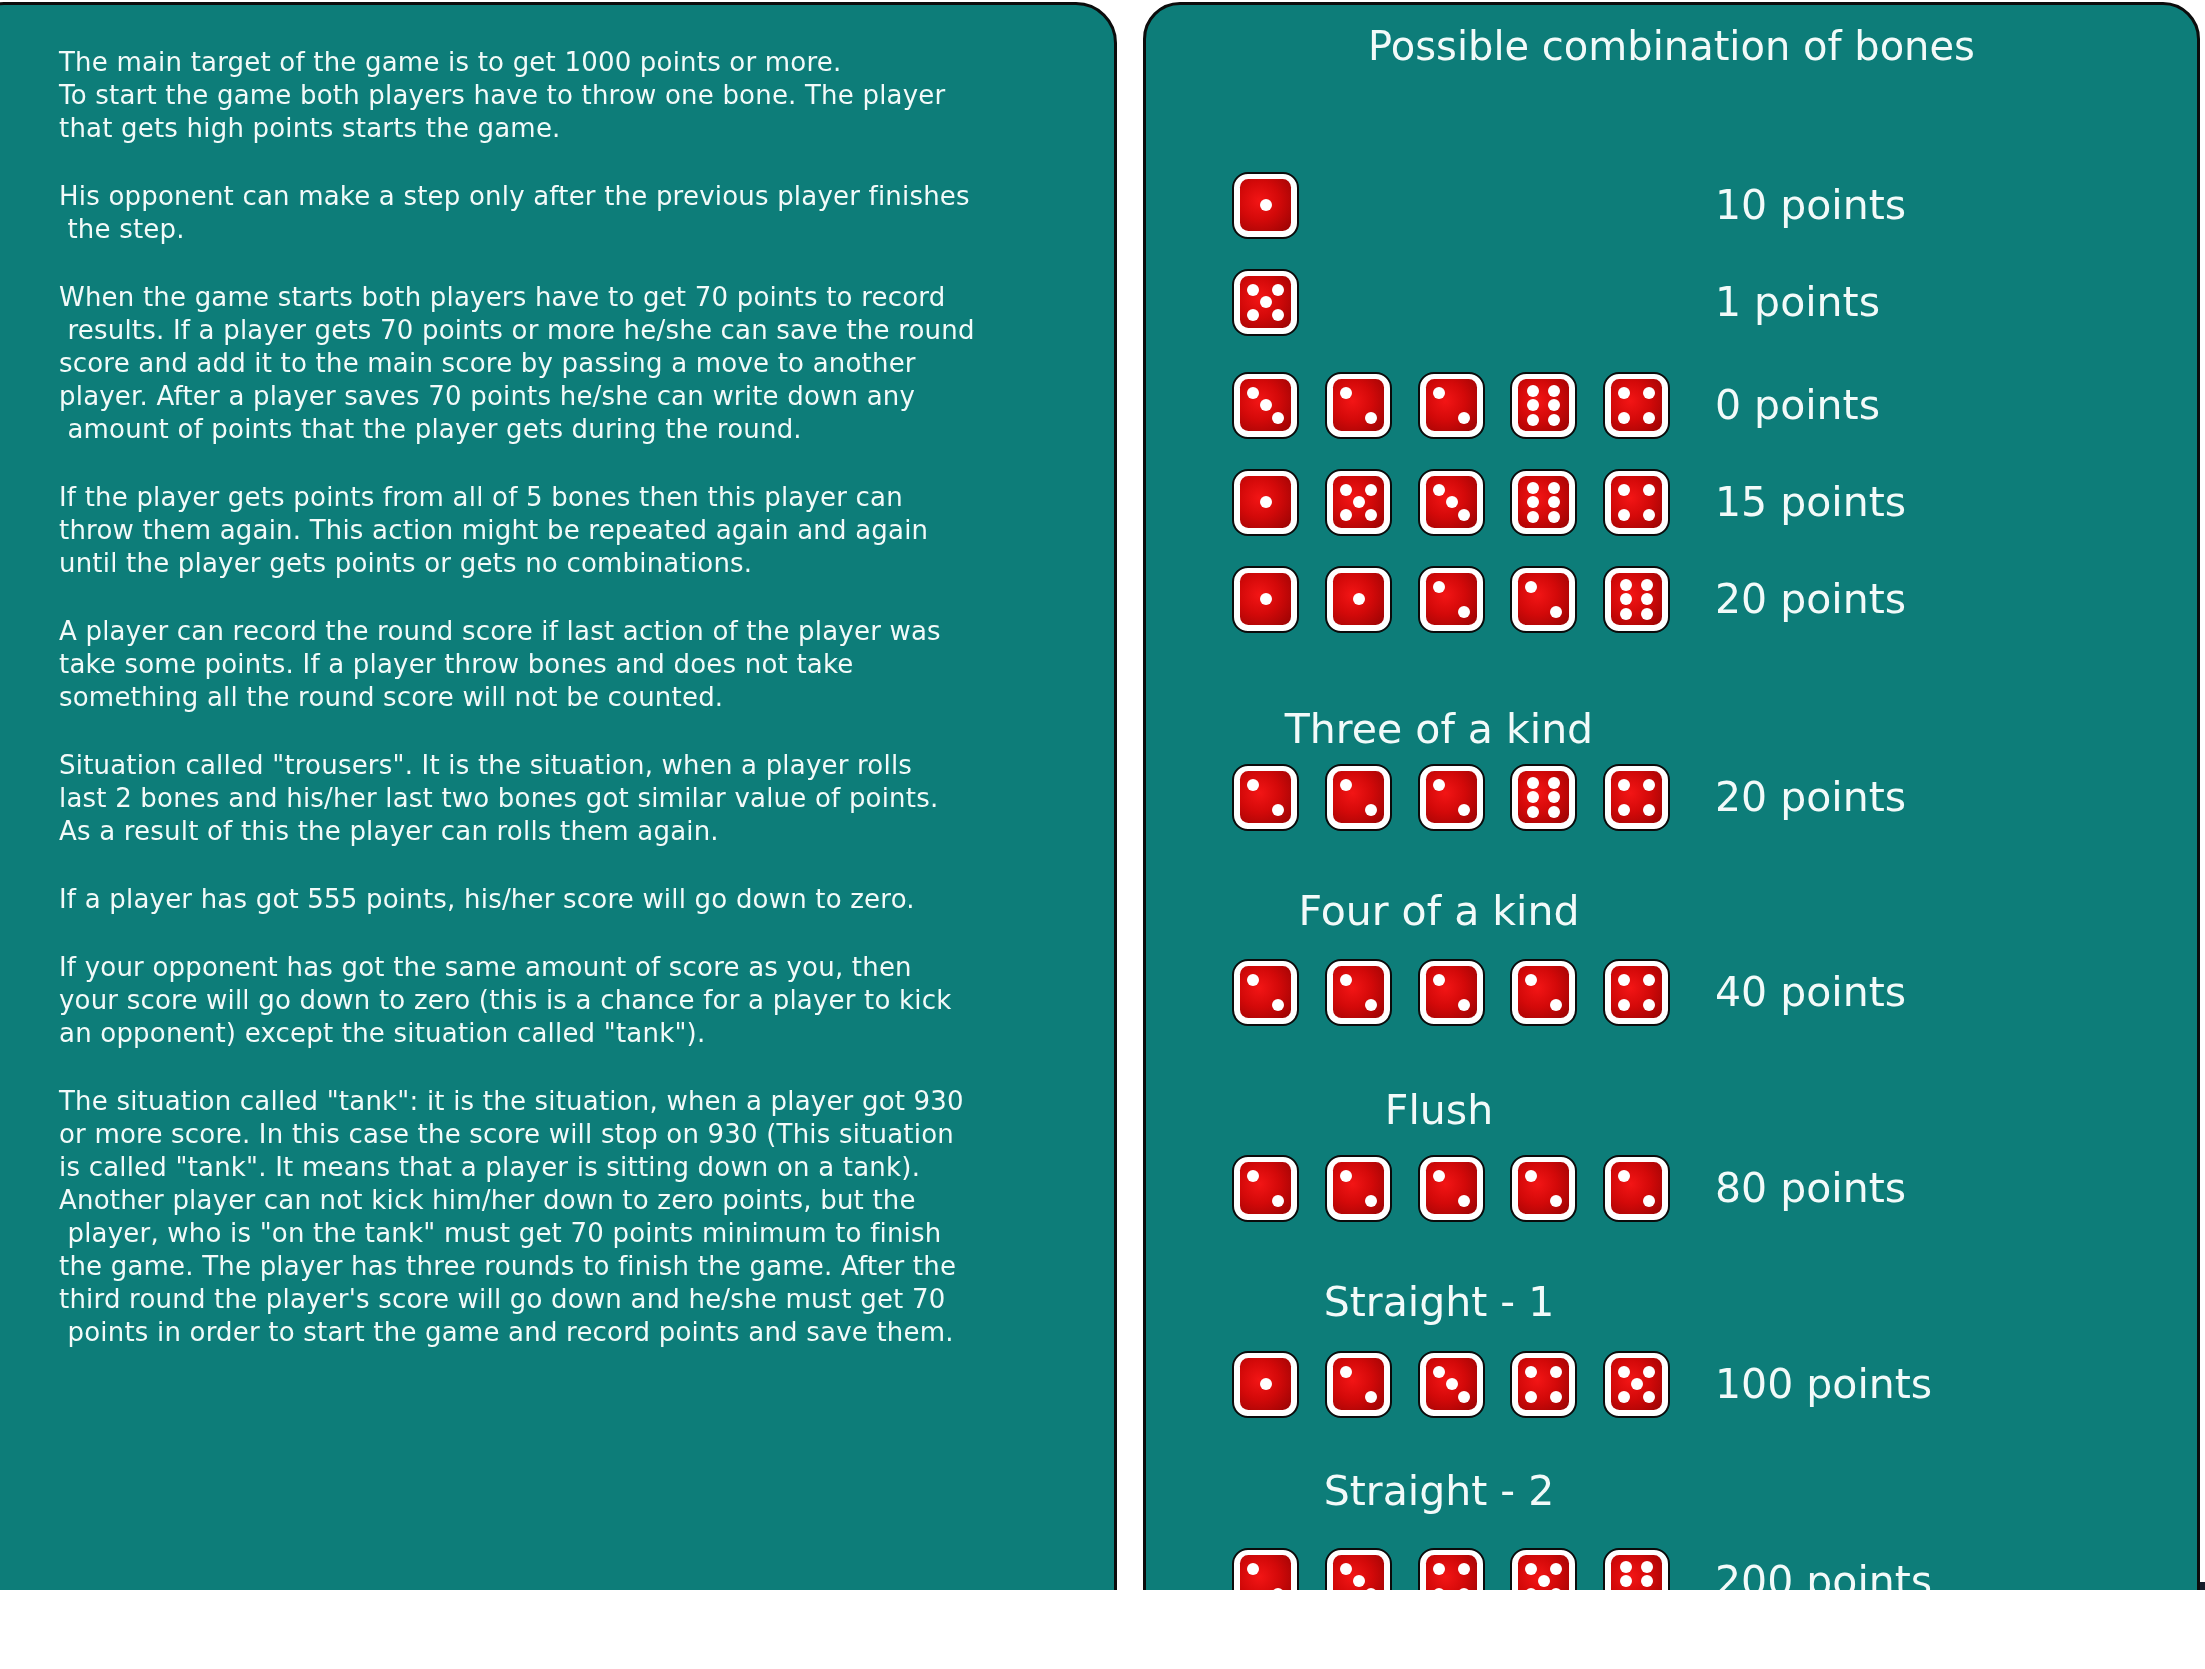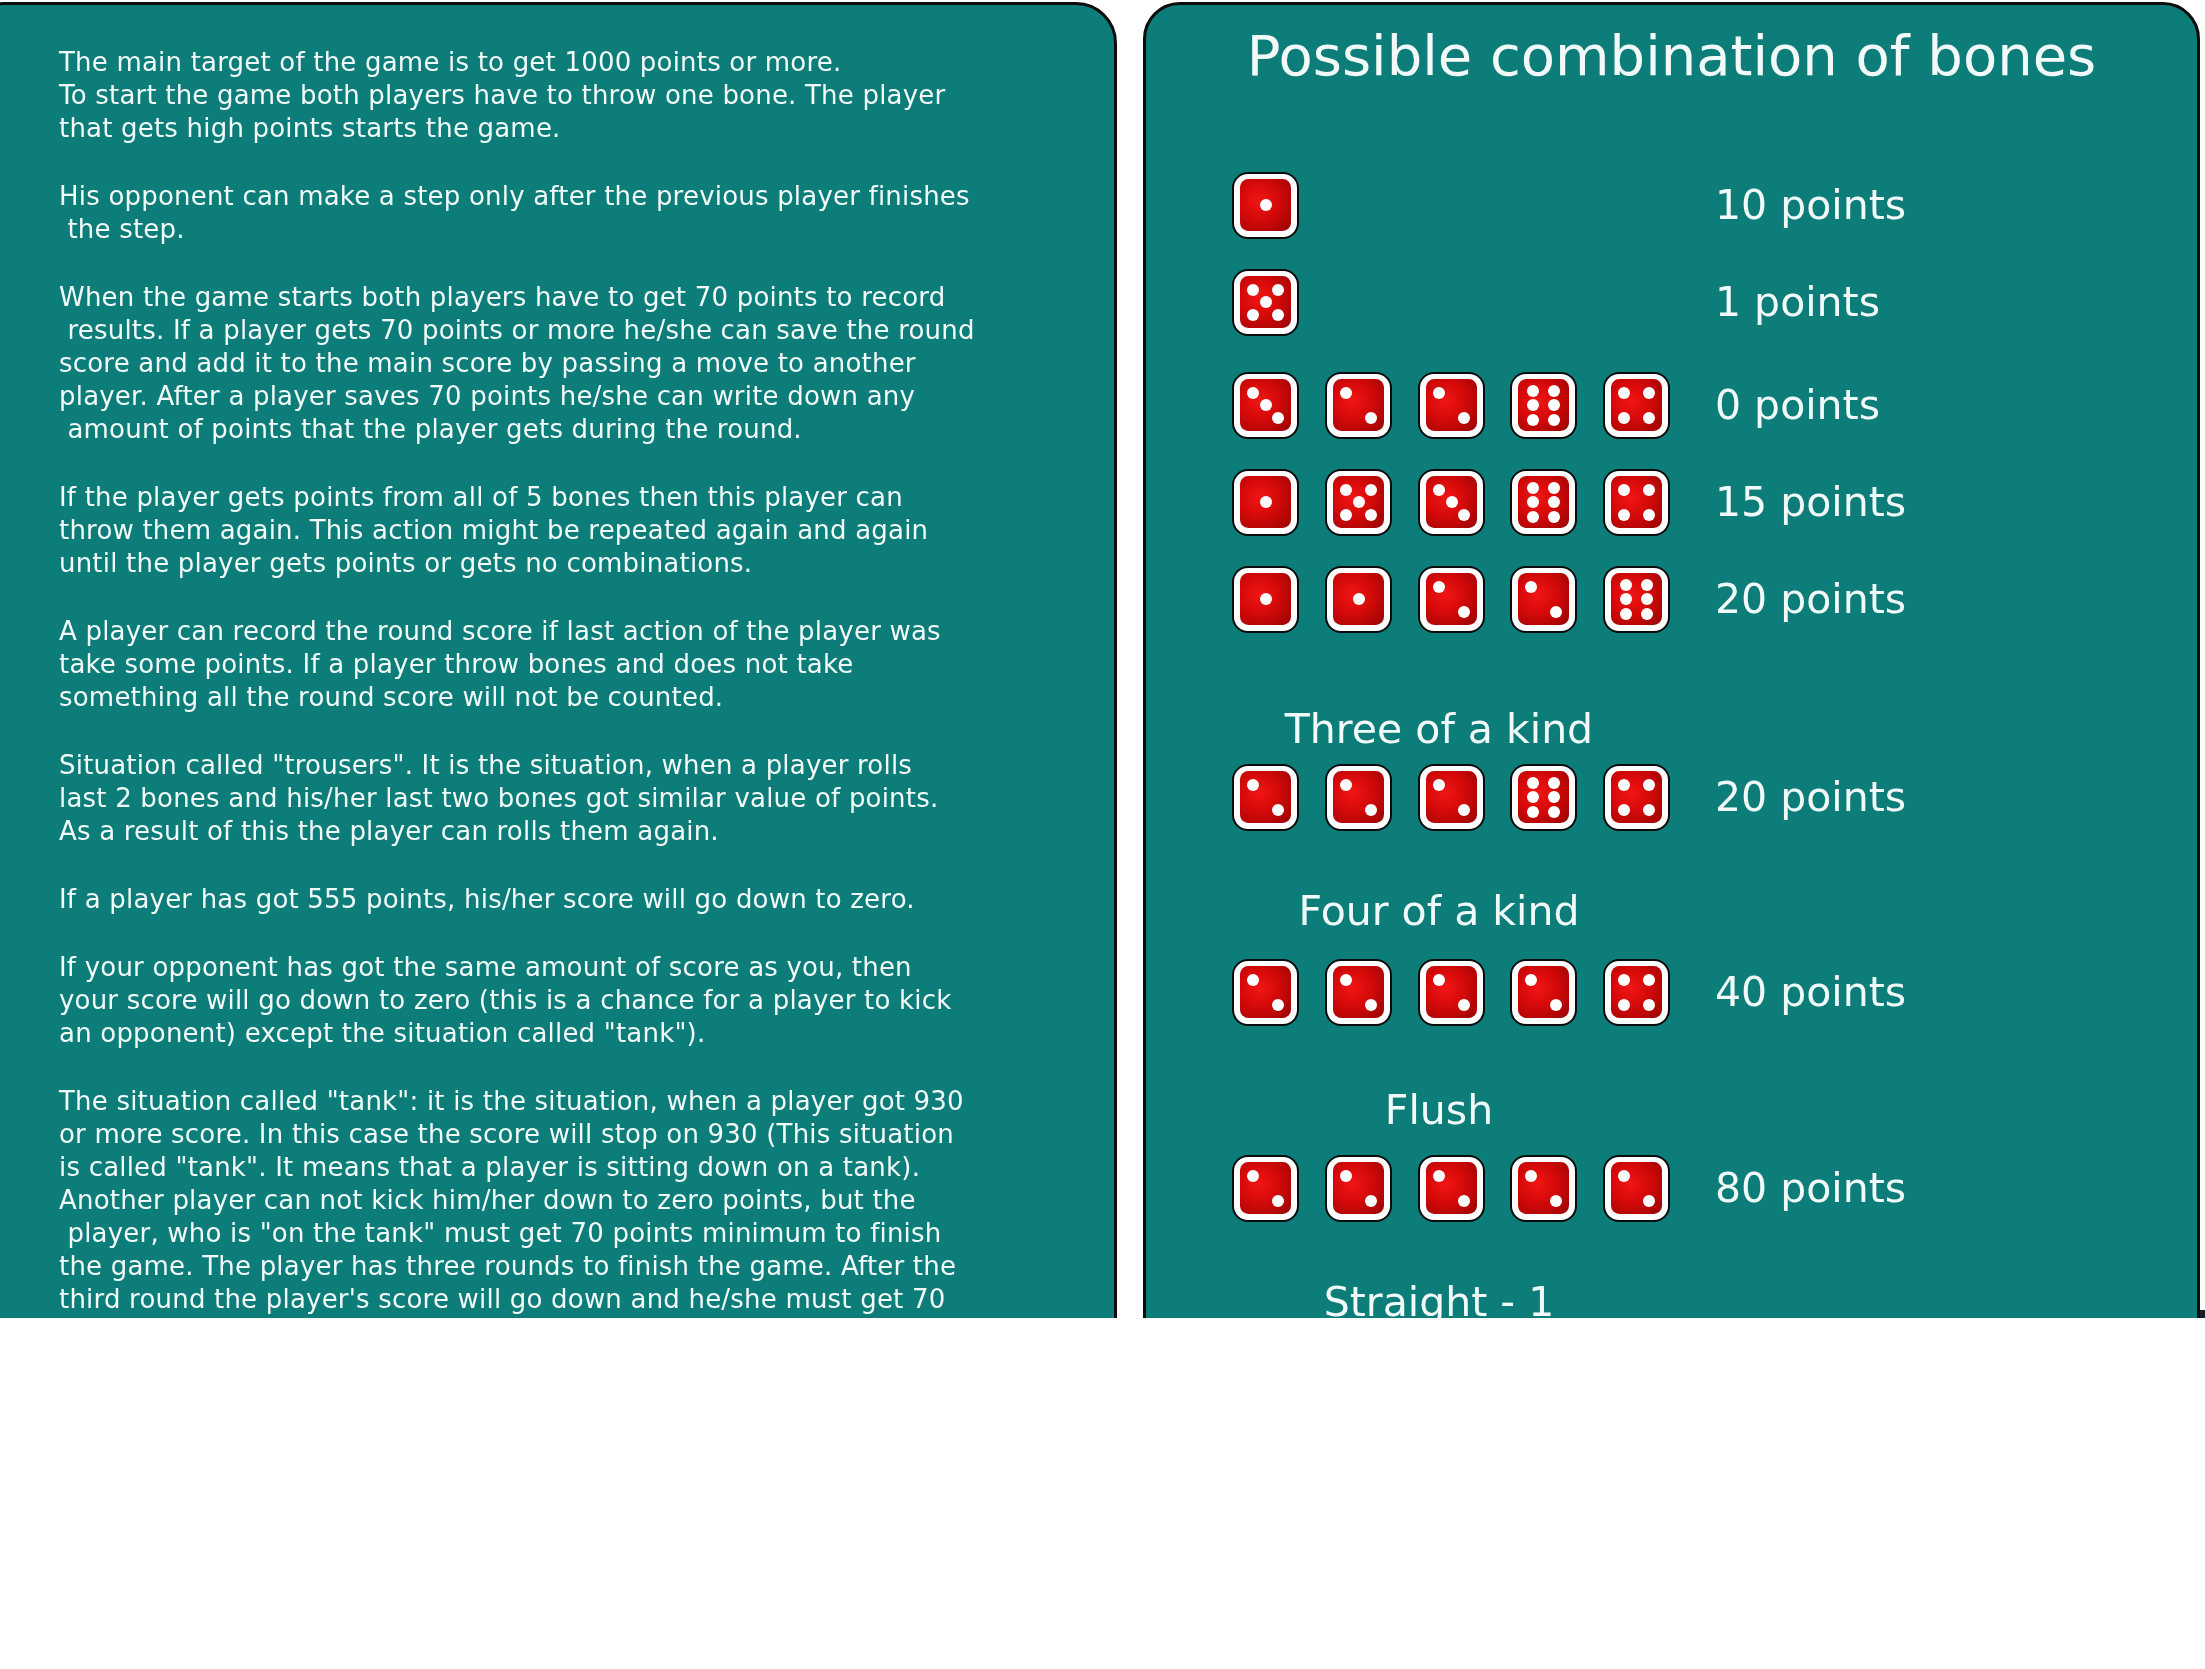--- a/index.html
+++ b/index.html
@@ -1,17 +1,17 @@
 <!DOCTYPE html>
 <html style="font-size:15px"><head>
 <meta charset="utf-8">
 <style>
   html,body{margin:0;padding:0;background:#ffffff;}
   .canvas{
-    position:relative;width:2206px;height:1318px;overflow:hidden;
+    position:relative;width:2206px;height:1590px;overflow:hidden;
     background:#ffffff;font-family:"DejaVu Sans",sans-serif;
   }
   .bottom-strip{
     position:absolute;left:1759px;right:0;bottom:0;height:8.3px;
     background:#161d2b;z-index:0;
   }
   .panel{
     position:absolute;background:#0d7d79;border:3.7px solid #0c0c0c;
     box-sizing:border-box;z-index:1;
   }
@@ -26,21 +26,21 @@
   .footer-link{
     position:absolute;left:670px;top:1616px;font-size:18.6px;font-weight:600;
     color:#000000;z-index:2;letter-spacing:0.2px;
   }
   .combos-panel{
     left:1143px;top:1.9px;width:1057px;height:1660px;border-radius:37px;
     color:#f2faf9;
   }
   .panel-title{
     position:absolute;left:0;top:18.6px;width:100%;text-align:center;
-    font-size:56px;color:#f2faf9;
+    font-size:40px;color:#f2faf9;
   }
   .combo-heading{
     position:absolute;left:74px;width:438px;text-align:center;
     font-size:41px;color:#f2faf9;
   }
   .combo-row{position:absolute;left:12px;width:100%;height:67px;}
   .dice-group{position:absolute;left:74px;top:0;height:67px;}
   .die{
     position:absolute;top:0;width:67px;height:67px;background:#ffffff;
     border:2.8px solid #0b0b0b;border-radius:16px;box-sizing:border-box;

